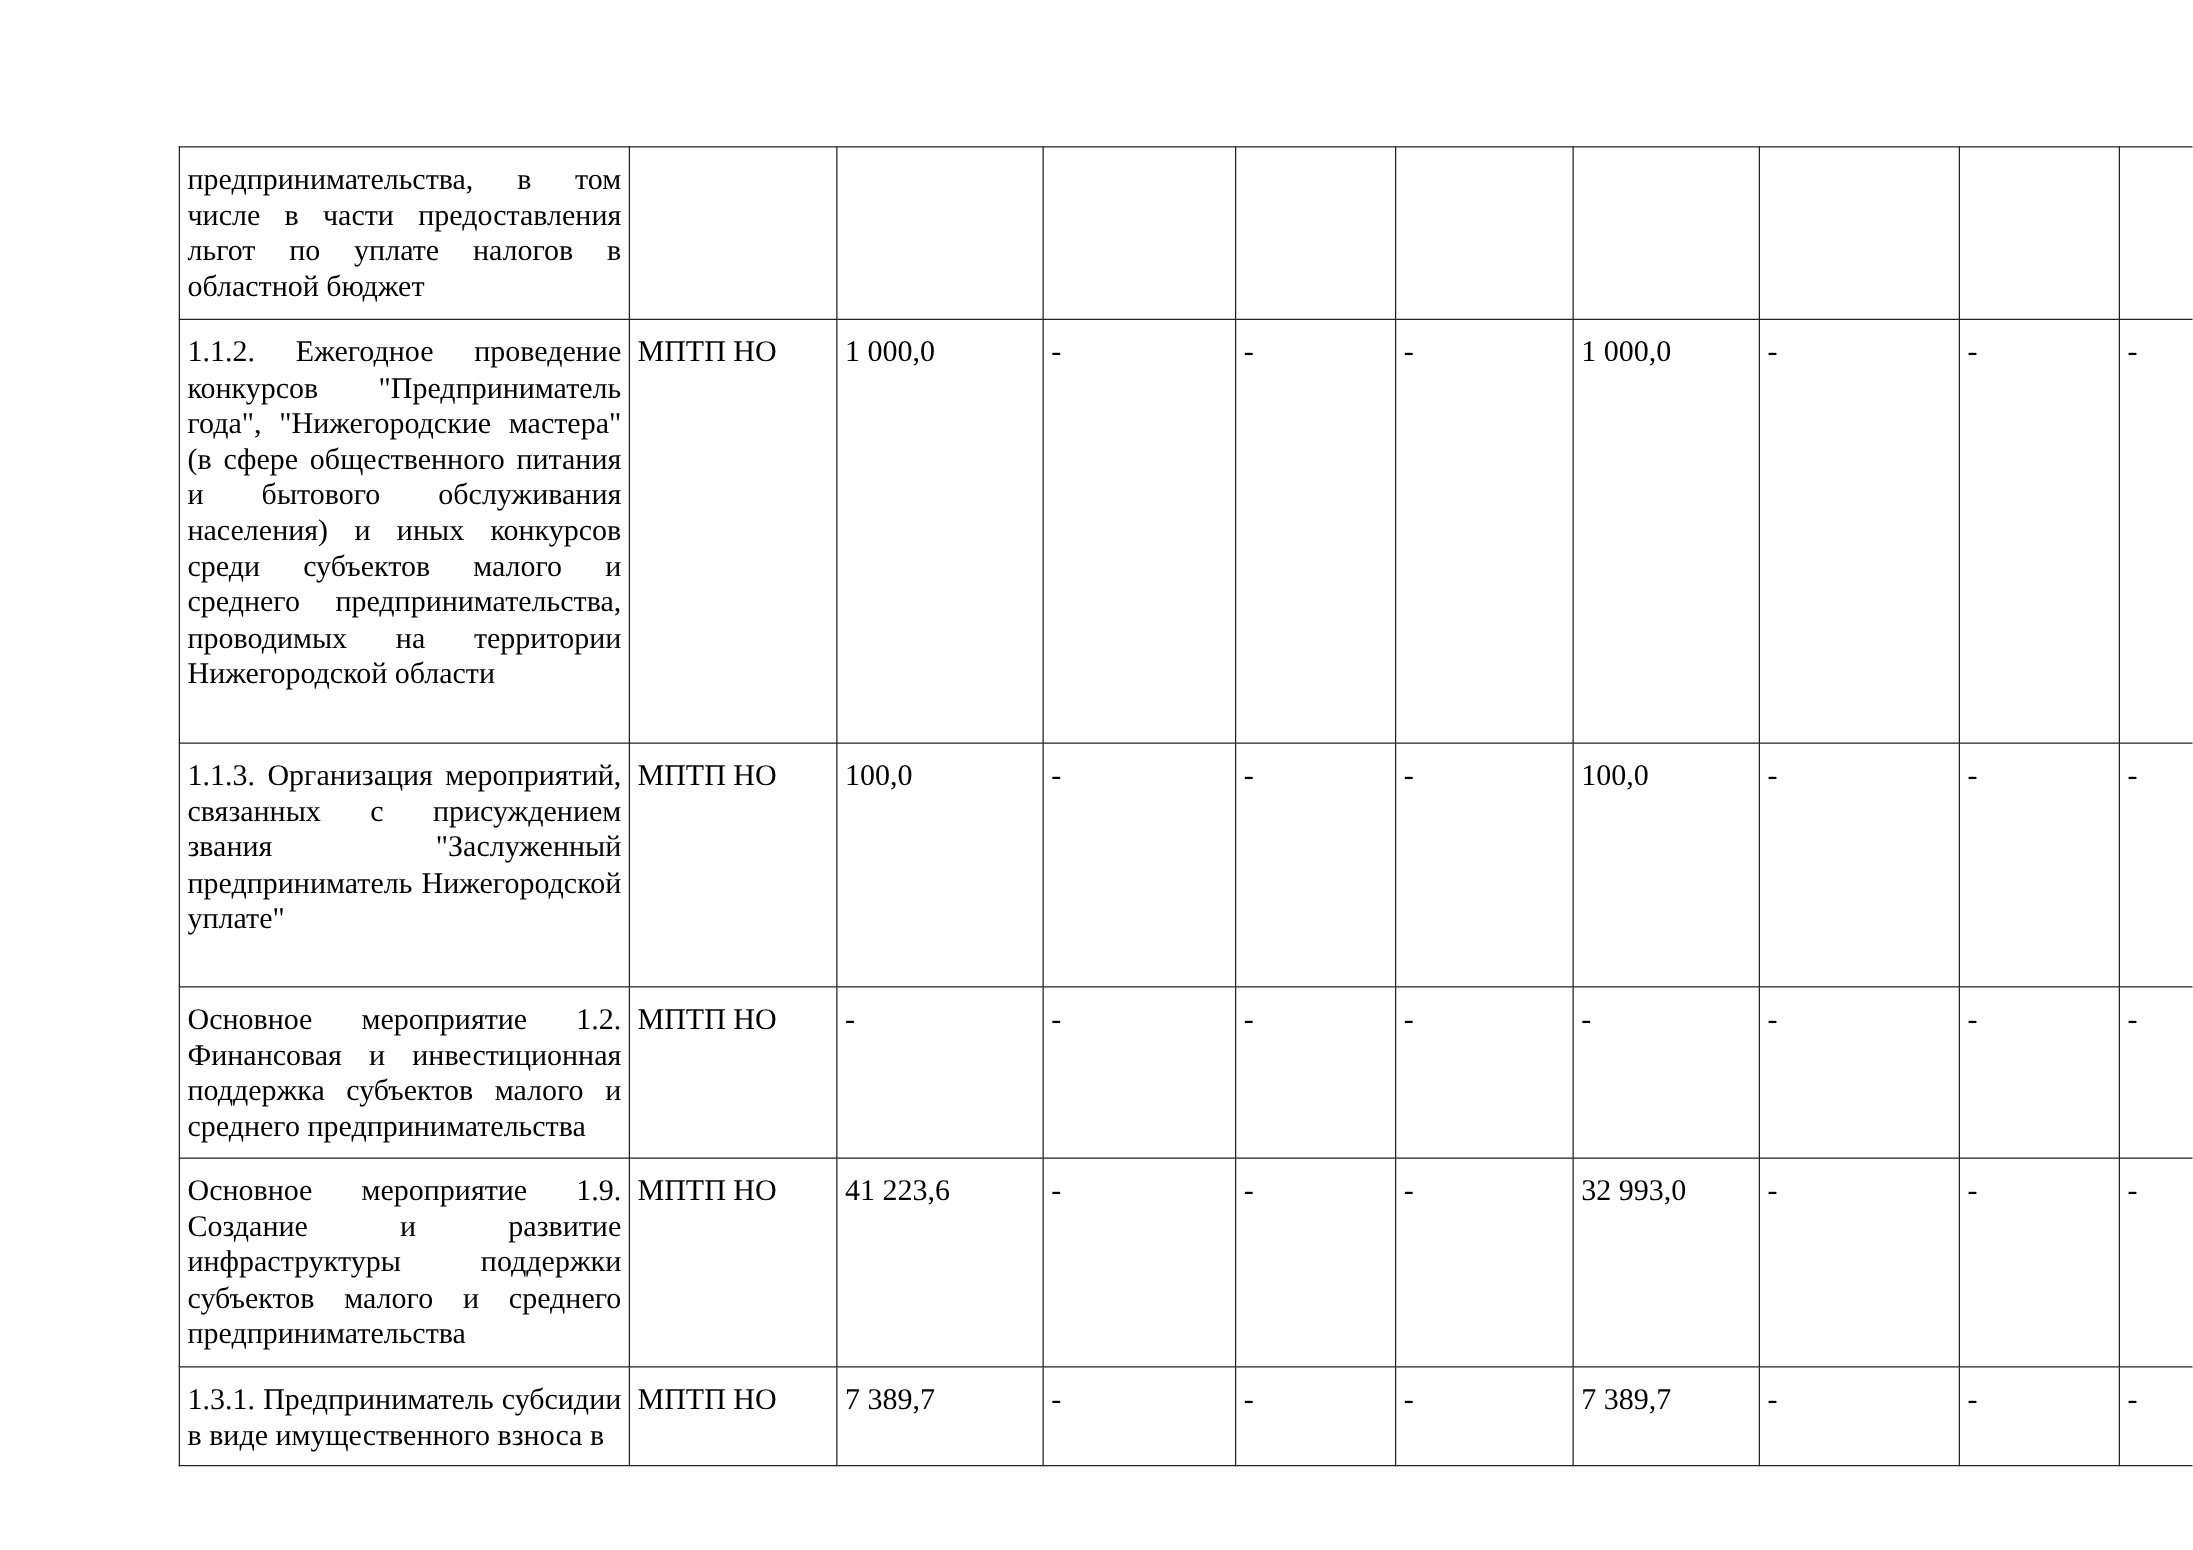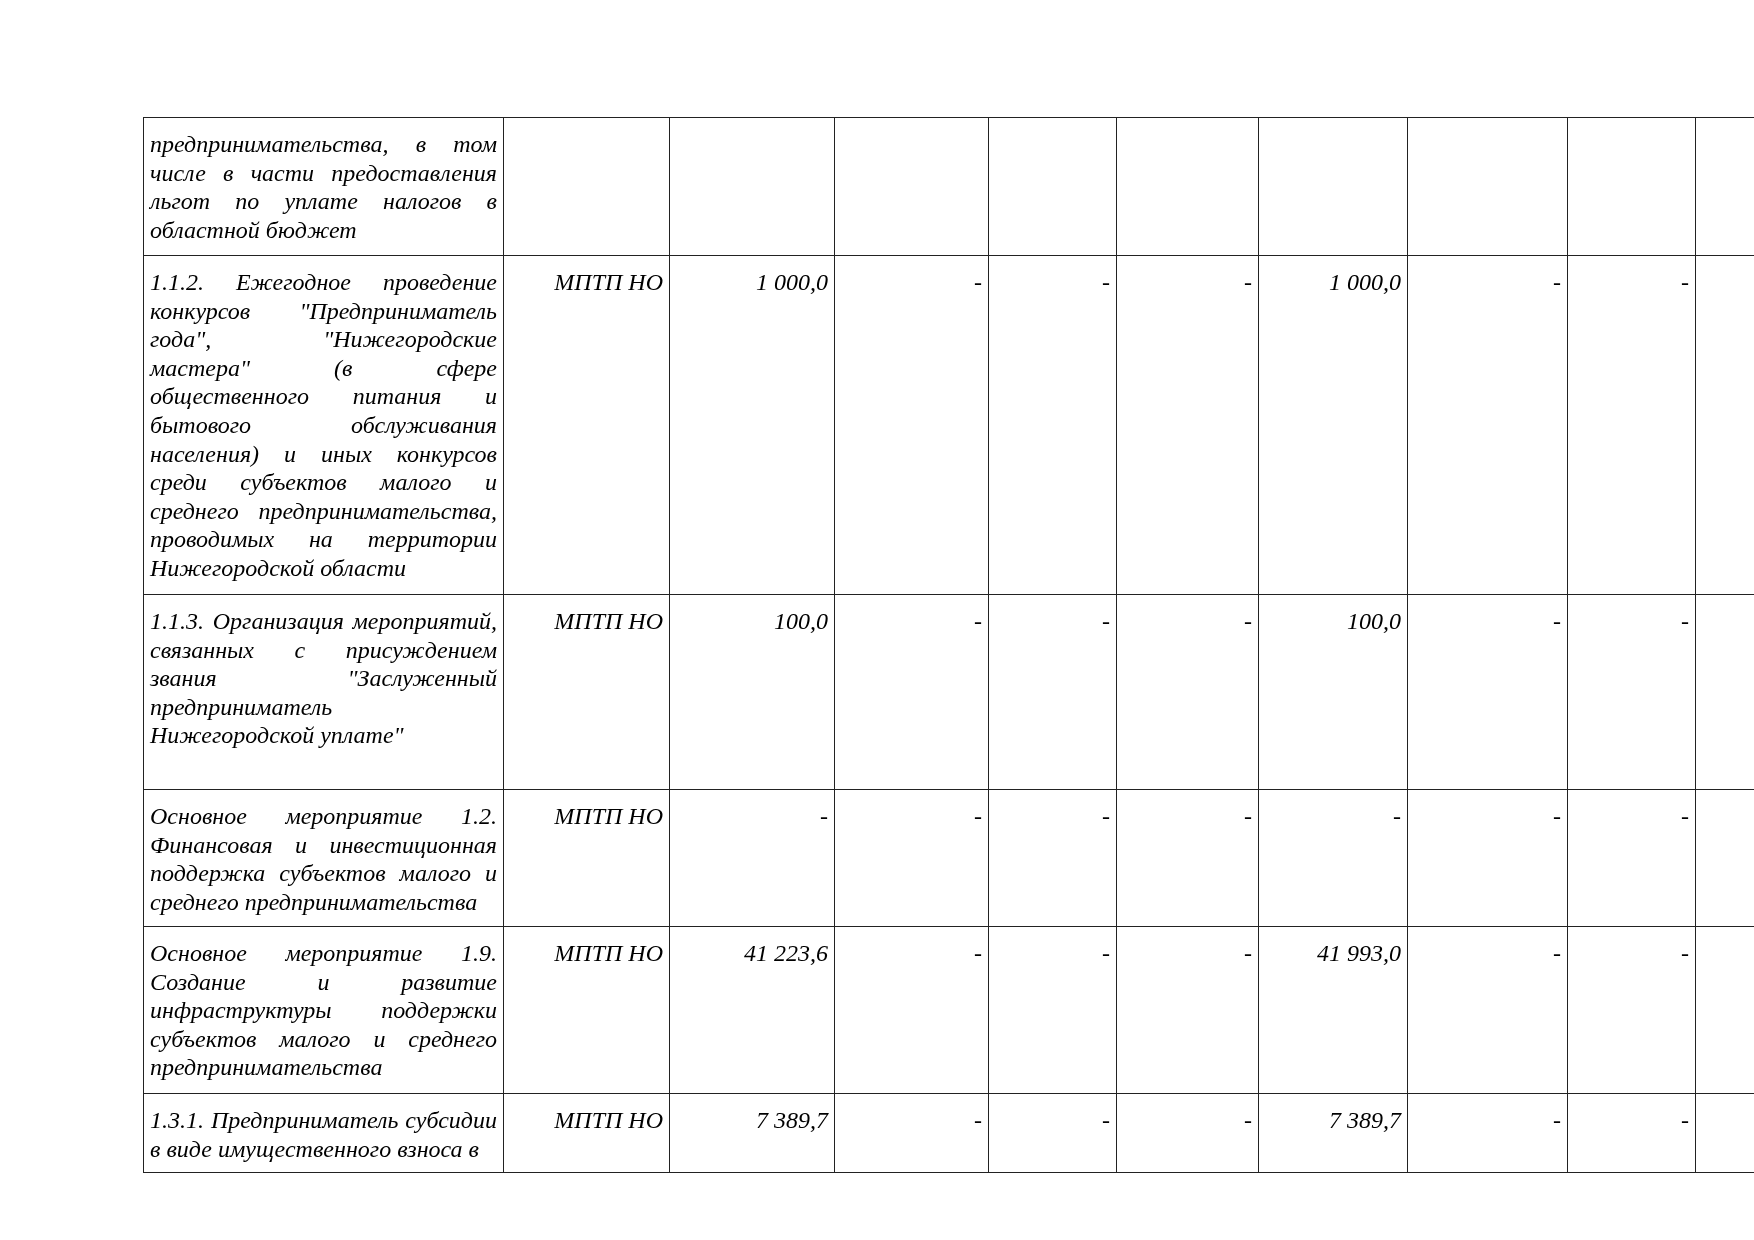--- a/index.html
+++ b/index.html
@@ -1,22 +1,22 @@
 <!DOCTYPE html>
 <html><head>
 <meta charset="utf-8">
 <style>
   html, body { margin:0; padding:0; background:#ffffff; }
   body { width:1754px; height:1240px; position:relative; overflow:hidden;
          font-family:"Liberation Serif", serif; color:#000; }
   table.doc { position:absolute; left:143px; top:117px; border-collapse:collapse;
               table-layout:fixed; width:1640px; font-size:24px; line-height:28.6px; }
-  table.doc td { border:1.5px solid #222; vertical-align:top; padding:12px 6px 6px 6px;font-style:italic; }
+  table.doc td { border:1.5px solid #222; vertical-align:top; padding:12px 6px 6px 6px; }
   td.desc { text-align:justify; text-align-last:left; padding-left:6px; padding-right:6px; }
-  td.c { text-align:right; }
+  td.c { text-align:left; }
 </style>
 </head>
 <body>
 
 <table class="doc">
   <colgroup>
     <col style="width:360px">
       <col style="width:166px">
       <col style="width:165px">
     <col style="width:154px">
@@ -76,21 +76,21 @@
       <td class="c">-</td>
       <td class="c">-</td>
     </tr>
     <tr style="height:167px">
       <td class="desc">Основное мероприятие 1.9. Создание и развитие инфраструктуры поддержки субъектов малого и среднего предпринимательства</td>
       <td class="c">МПТП НО</td>
       <td class="c">41 223,6</td>
       <td class="c">-</td>
       <td class="c">-</td>
       <td class="c">-</td>
-      <td class="c">41 993,0</td>
+      <td class="c">32 993,0</td>
       <td class="c">-</td>
       <td class="c">-</td>
       <td class="c">-</td>
     </tr>
     <tr style="height:79px">
       <td class="desc">1.3.1. Предприниматель субсидии в виде имущественного взноса в</td>
       <td class="c">МПТП НО</td>
       <td class="c">7 389,7</td>
       <td class="c">-</td>
       <td class="c">-</td>

